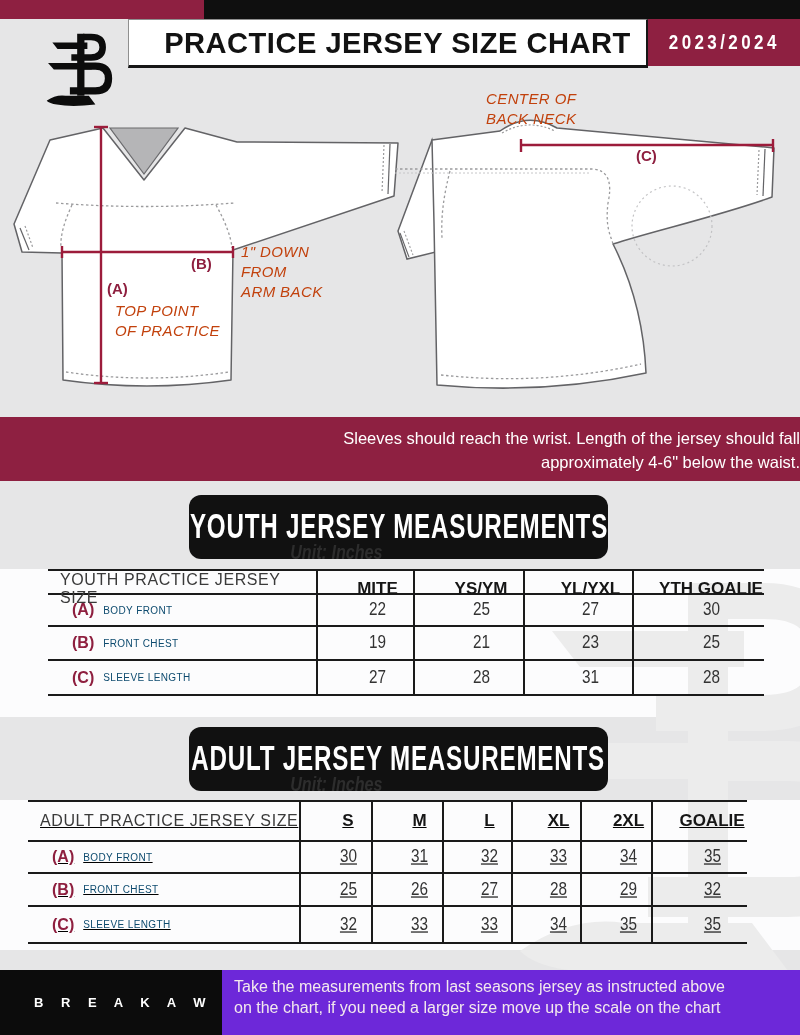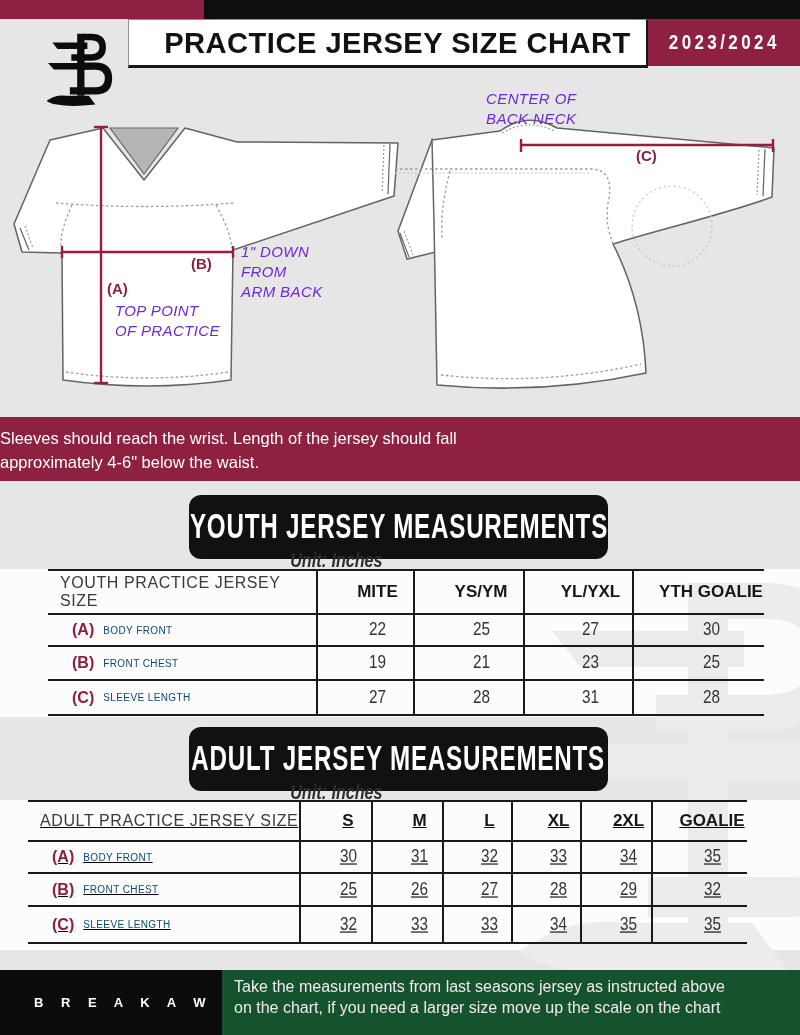--- a/index.html
+++ b/index.html
@@ -14,33 +14,33 @@
   .title-box{left:128px;top:19px;width:520px;height:49px;background:#fff;
              border:1px solid #8f8f8f;border-bottom:3px solid #161616;border-right:2px solid #161616;
              display:flex;align-items:center;justify-content:center;padding-left:20px;}
   .title-box span{font-size:30px;font-weight:bold;color:#121212;letter-spacing:.5px;
                   display:inline-block;transform:scaleX(.97);white-space:nowrap;}
   .year-box{left:648px;top:19px;width:152px;height:47px;background:#8e2041;
             display:flex;align-items:center;justify-content:center;}
   .year-box span{color:#fff;font-size:20px;font-weight:bold;letter-spacing:4px;
                  display:inline-block;transform:scaleX(.85);white-space:nowrap;}
   
-  .anno-i{position:absolute;color:#6d28d9;font-size:15px;font-style:italic;
+  .anno-i{position:absolute;color:#c2410c;font-size:15px;font-style:italic;
           letter-spacing:.4px;line-height:20px;white-space:nowrap;z-index:2;}
   .anno-k{position:absolute;color:#8e1f3f;font-size:15px;font-weight:bold;
           white-space:nowrap;z-index:2;}
   
   .banner{left:0;top:417px;width:800px;height:64px;background:#8e2041;color:#fff;
-          text-align:left;padding-top:9px;font-size:16.5px;line-height:24px;}
+          text-align:right;padding-top:9px;font-size:16.5px;line-height:24px;}
   
   .sec-box{width:419px;height:64px;left:189px;background:#111;border-radius:12px;
            display:flex;align-items:center;justify-content:center;}
   .sec-box span{color:#fff;font-size:31px;font-weight:bold;letter-spacing:1px;
                 display:inline-block;transform:scale(.78,1.12);white-space:nowrap;}
-  .unit{width:672px;left:0;text-align:center;margin-top:8px;}
+  .unit{width:672px;left:0;text-align:center;}
   .unit span{font-size:19px;font-style:italic;font-weight:bold;color:#2d2d2d;
              display:inline-block;transform:scale(.85,1.1);}
   
   .band{left:0;width:800px;background:#fcfcfd;z-index:0;}
   .watermark{left:520px;top:535px;width:400px;height:475px;z-index:1;color:#ececec;pointer-events:none;}
   
   .tbl{z-index:2;border-bottom:2px solid #1a1a1a;}
   .t-row{display:grid;border-top:2px solid #1a1a1a;}
   .yt .t-row{grid-template-columns:268px 97px 110px 109px 132px;}
   .ad .t-row{grid-template-columns:271px 72px 71px 69px 69px 71px 96px;}
@@ -49,21 +49,21 @@
   .col-hd{font-size:16px;color:#3a3a3a;letter-spacing:.6px;justify-content:flex-start;padding-left:12px;}
   .size-hd{font-size:17px;font-weight:bold;color:#161616;}
   .row-lab{justify-content:flex-start;padding-left:24px;gap:9px;}
   .row-lab .key{color:#8e1f3f;font-weight:bold;font-size:16px;}
   .row-lab .lab{color:#0c4a6e;font-size:10px;letter-spacing:.4px;}
   .num{font-size:17px;color:#333;display:inline-block;transform:scale(.9,1.08);}
   
   .foot-black{left:0;top:970px;width:222px;height:65px;background:#0c0c0c;
               display:flex;align-items:center;z-index:2;}
   .foot-brand{color:#fff;font-size:13px;font-weight:bold;letter-spacing:7px;margin-left:10px;white-space:nowrap;}
-  .foot-maroon{left:222px;top:970px;width:578px;height:65px;background:#14532d;z-index:2;}
+  .foot-maroon{left:222px;top:970px;width:578px;height:65px;background:#6d28d9;z-index:2;}
   .foot-text{position:absolute;left:12px;top:6px;color:#f3e9ed;font-size:16px;line-height:21.3px;white-space:nowrap;}
   svg{display:block;}
 </style>
 </head>
 <body>
 
 <div class="page">
 
   <svg width="0" height="0" style="position:absolute">
     <defs>
@@ -163,21 +163,21 @@
   </div>
 
   <div class="abs z2 sec-box" style="top:495px;">
     <span>YOUTH JERSEY MEASUREMENTS</span>
   </div>
   <div class="abs z2 unit" style="top:541px;">
     <span>Unit: Inches</span>
   </div>
 
   <div class="abs tbl yt" style="left:48px;top:569px;width:716px;">
-    <div class="t-row" style="height:44px;">
+    <div class="t-row" style="height:24px;">
       <div class="cell col-hd">YOUTH PRACTICE JERSEY SIZE</div>
       <div class="cell size-hd vline">MITE</div>
       <div class="cell size-hd vline">YS/YM</div>
       <div class="cell size-hd vline">YL/YXL</div>
       <div class="cell size-hd vline">YTH GOALIE</div>
     </div>
     <div class="t-row" style="height:32px;">
       <div class="cell row-lab">
         <span class="key">(A)</span>
         <span class="lab">BODY FRONT</span>

